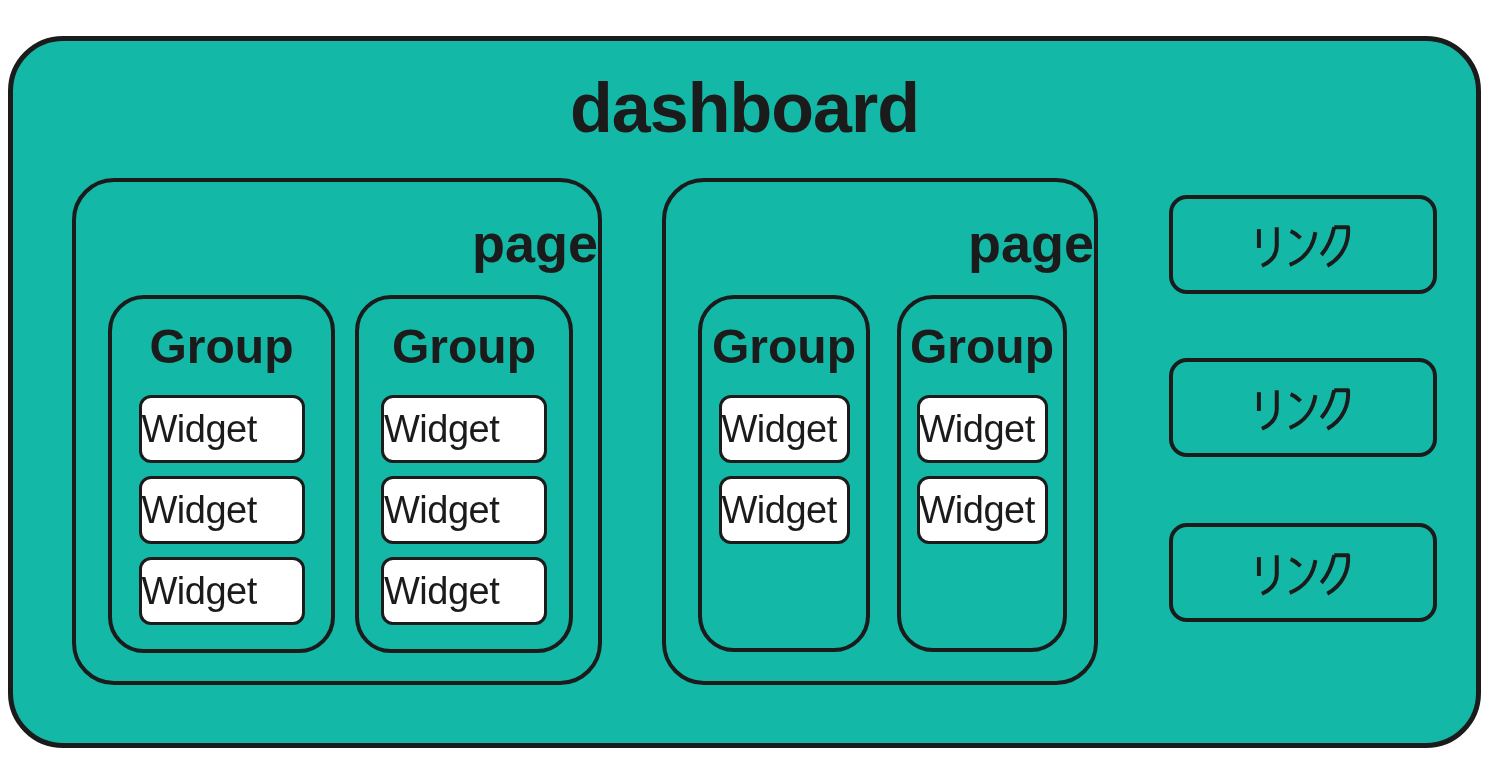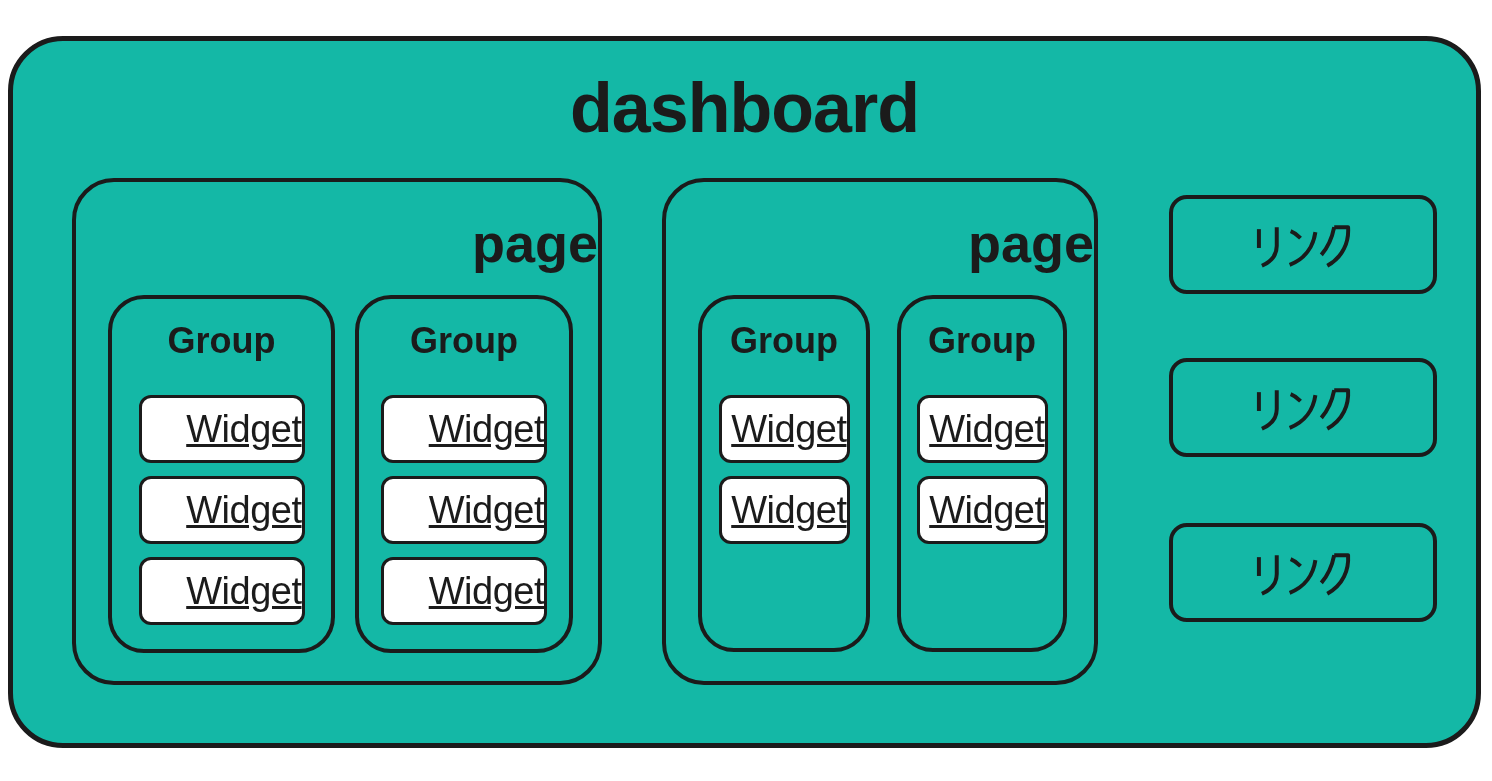--- a/index.html
+++ b/index.html
@@ -58,45 +58,44 @@
     border-radius: 36px;
   }
   .page-1 .group-box.g1 { left: 32px;  top: 113px; width: 227px; height: 358px; }
   .page-1 .group-box.g2 { left: 279px; top: 113px; width: 218px; height: 358px; }
   .page-2 .group-box.g1 { left: 32px;  top: 113px; width: 172px; height: 357px; }
   .page-2 .group-box.g2 { left: 231px; top: 113px; width: 170px; height: 357px; }
   .group-title {
     position: absolute;
     top: 24px; left: 0; width: 100%;
     text-align: center;
-    font-size: 36px;
+    font-size: 48px;
     font-weight: bold;
     line-height: 1;
   }
   .widgets {
     position: absolute;
     top: 96px; left: 0; width: 100%;
     display: flex;
     flex-direction: column;
     align-items: center;
     gap: 13px;
   }
   .widget-box {
     box-sizing: border-box;
     background: #ffffff;
     border: 3.5px solid #1b1b1b;
     border-radius: 12px;
     height: 68px;
     display: flex;
     align-items: center;
-    justify-content: flex-end;
+    justify-content: flex-start;
     font-size: 38px;
     line-height: 1;
     letter-spacing: -0.5px;
-    text-decoration: underline;
   }
   .page-1 .widget-box { width: 166px; }
   .page-2 .widget-box { width: 131px; }
   
   .link-box {
     left: 1156px;
     width: 268px; height: 99px;
     border-width: 4px;
     border-radius: 18px;
     display: flex;

